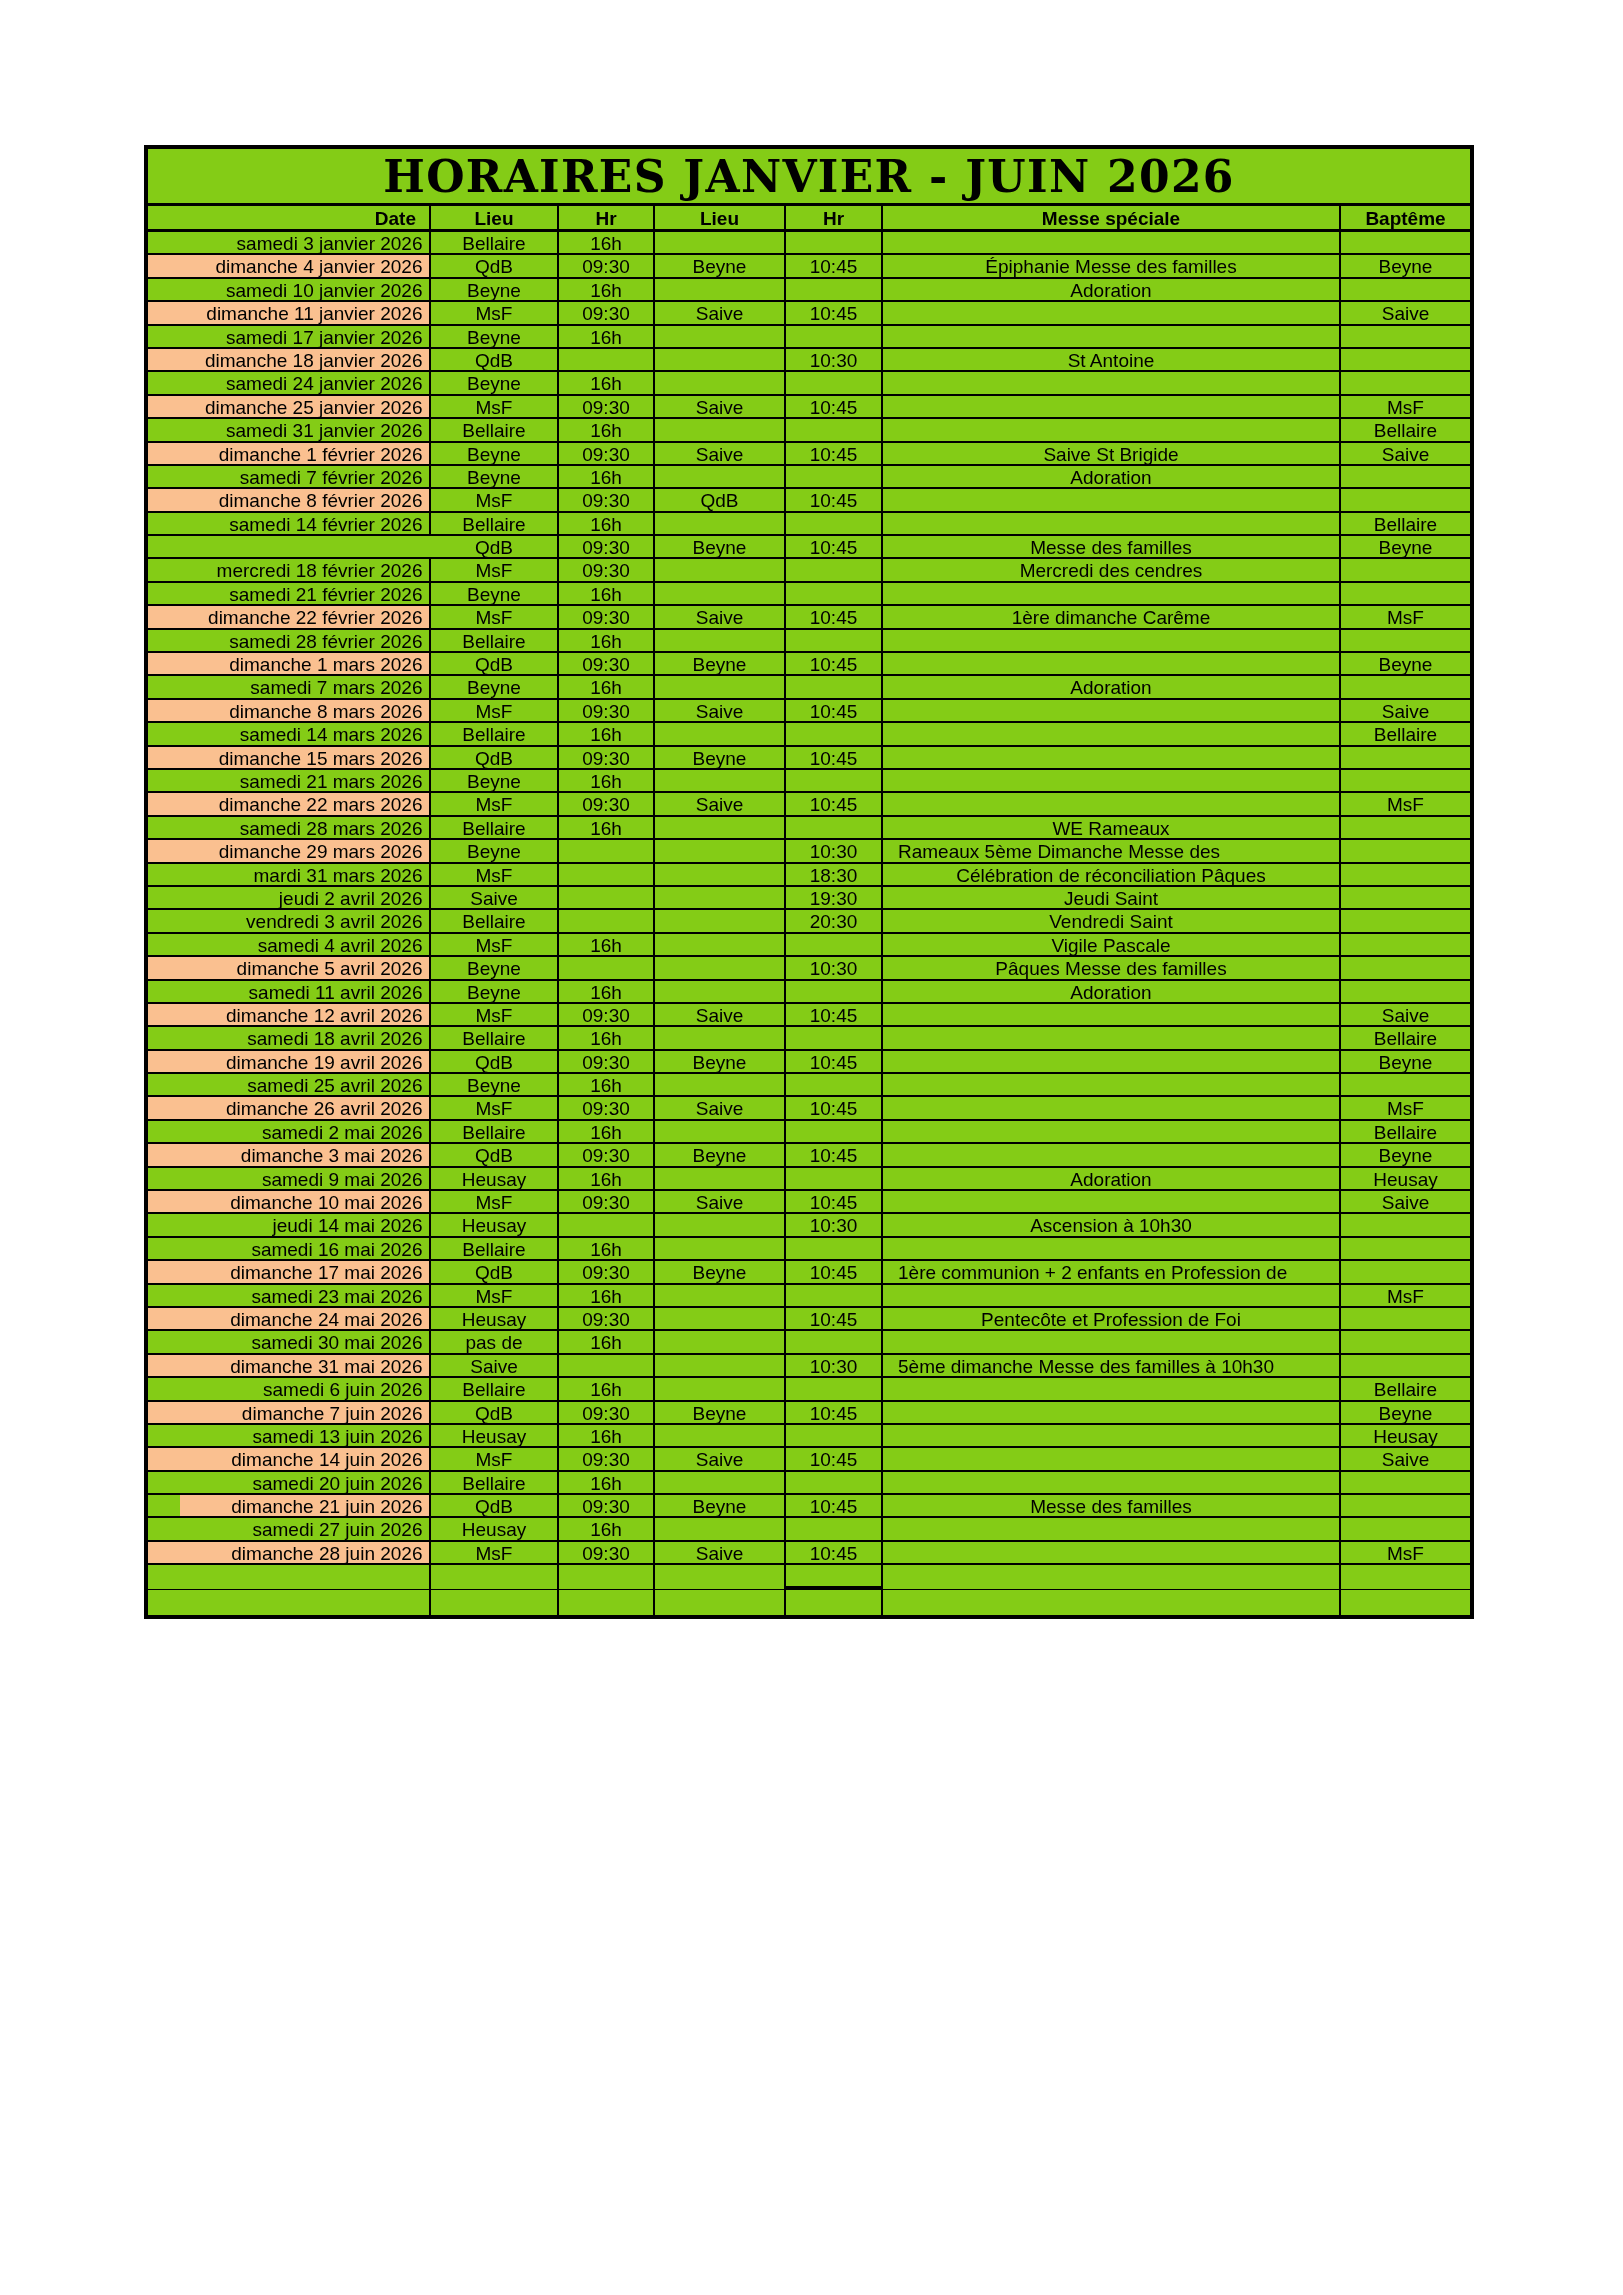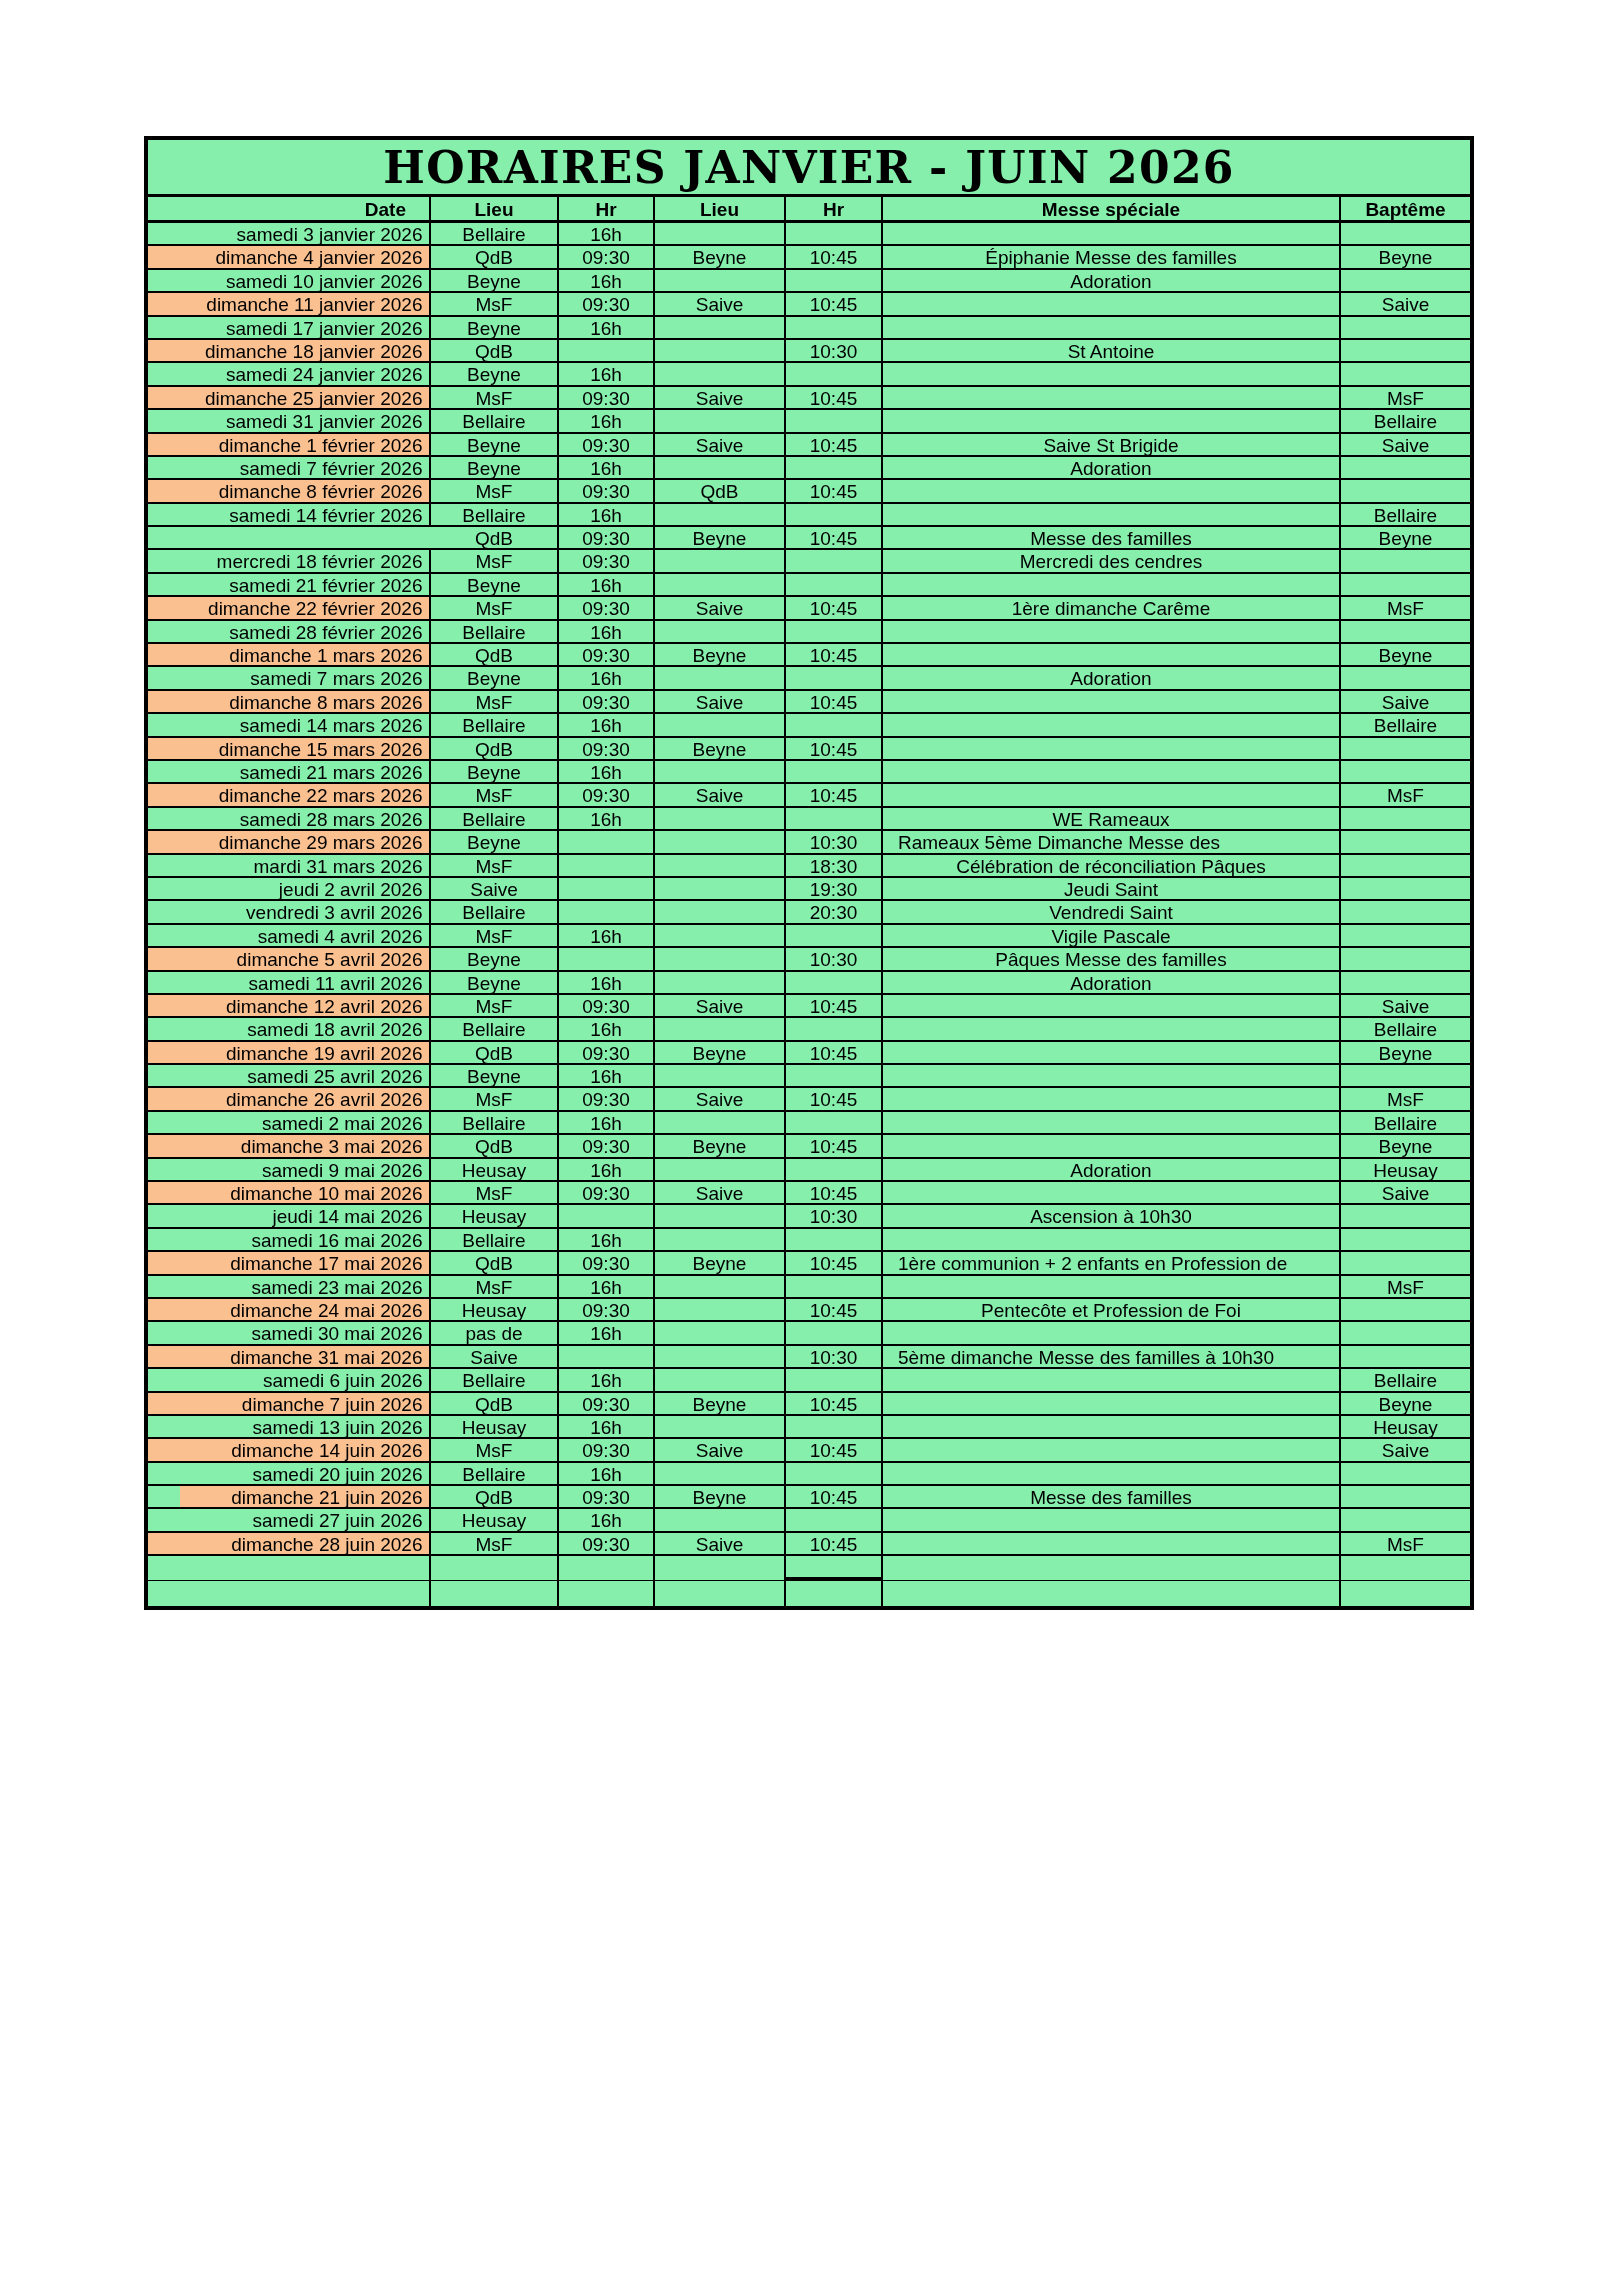--- a/index.html
+++ b/index.html
@@ -5,25 +5,25 @@
   html,body{margin:0;padding:0;}
   body{
     width:1623px;height:2295px;
     background:#ffffff;
     font-family:"Liberation Sans",sans-serif;
     color:#000;
     position:relative;
   }
   .sheet{
     position:absolute;
-    left:144px;top:136px;
+    left:144px;top:145px;
     width:1330px;
     box-sizing:border-box;
     border:4.6px solid #000;
-    background:#86efac;
+    background:#84cc16;
   }
   .title-row{
     height:54px;
     border-bottom:3.9px solid #000;
     display:flex;align-items:center;justify-content:center;
     font-family:"DejaVu Serif",serif;
     font-weight:bold;
     font-size:44px;
     letter-spacing:1.3px;
     transform-origin:center;
@@ -58,21 +58,21 @@
     box-sizing:border-box;
     border-right:2px solid #000;
     overflow:hidden;
     white-space:nowrap;
     text-align:center;
     padding:0 1.3px;
   }
   .cell:last-child{border-right:none;text-align:center;}
   .c-date{text-align:right;padding-right:6.5px;}
   .c-messe.left{text-align:left;padding-left:15px;}
-  .h-date{text-align:right;padding-right:23px;}
+  .h-date{text-align:right;padding-right:13px;}
   .thick-under{border-bottom:3.3px solid #000;}
 </style>
 </head>
 <body>
 
 <div class="sheet">
   <div class="title-row">HORAIRES JANVIER - JUIN 2026</div>
   <div class="grid-row header-row">
       <div class="cell h-date">Date</div>
       <div class="cell">Lieu</div>

